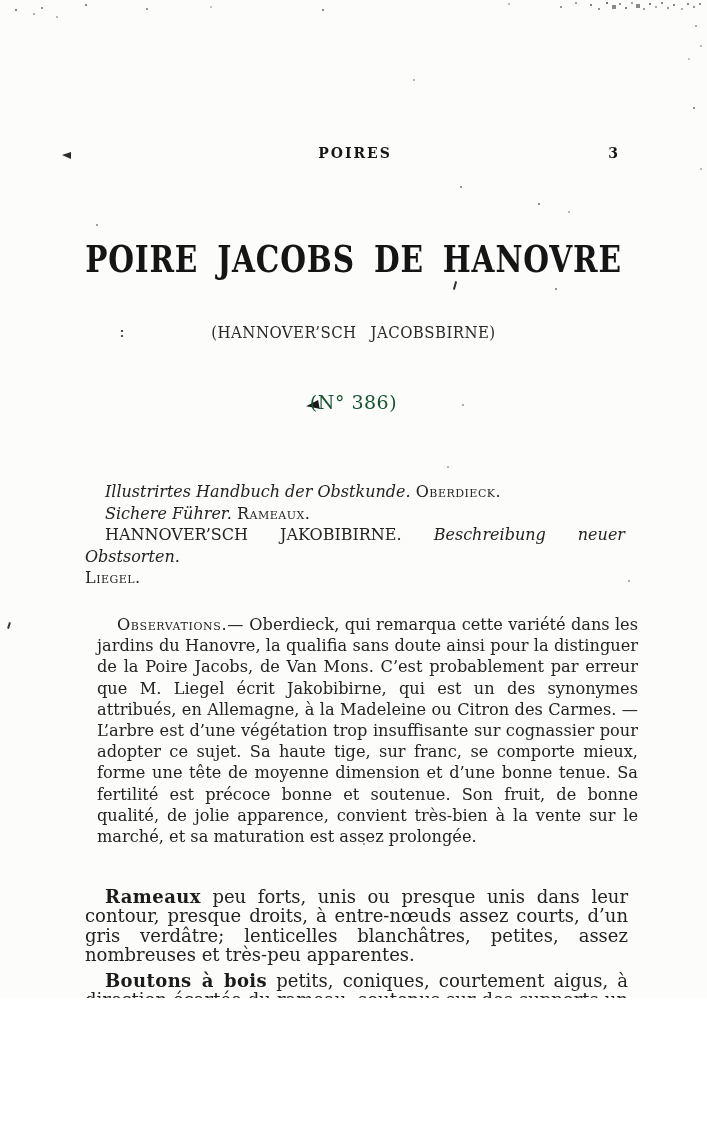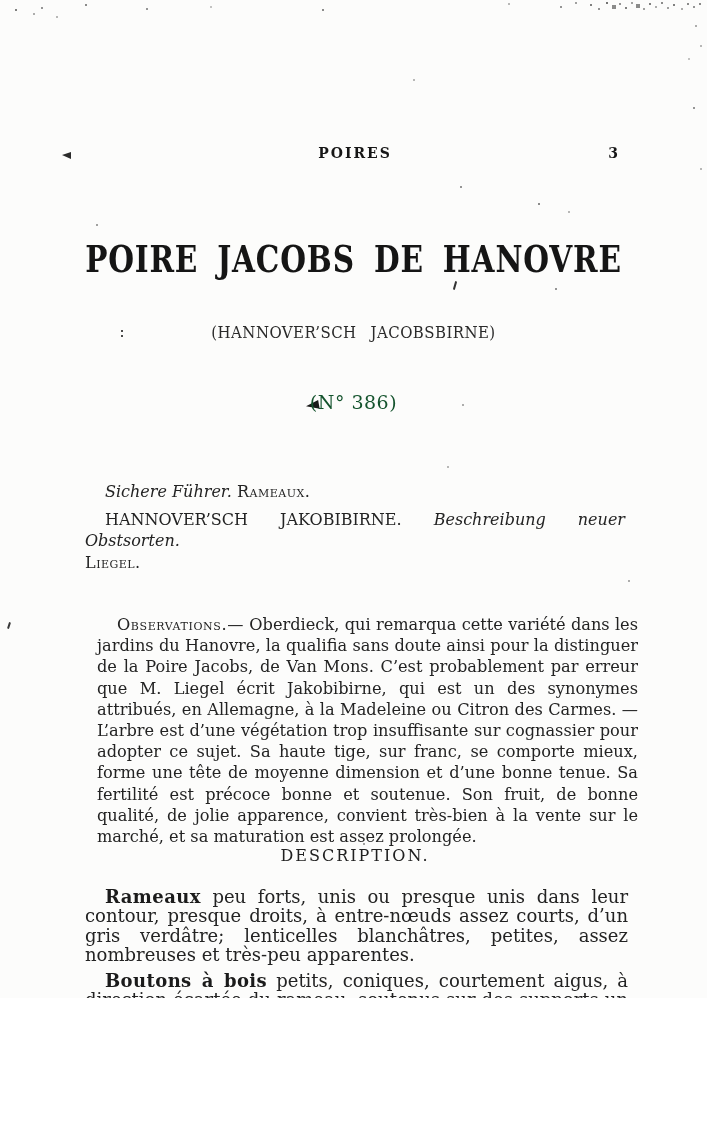--- a/index.html
+++ b/index.html
@@ -48,21 +48,21 @@
   }
   
   .bibliography{
     position:absolute;top:481px;left:85px;width:540px;
     font-size:16px;line-height:21.5px;color:var(--ink);
   }
   .bib-line{white-space:nowrap;}
   .indent{text-indent:20px;}
   .just{
     white-space:normal;
-    text-align:justify;text-align-last:justify;margin-top:6px;
+    text-align:justify;text-align-last:justify;
   }
   .it{font-style:italic;}
   .sc{font-variant:small-caps;letter-spacing:.5px;}
   
   .observations{
     position:absolute;top:614px;left:97px;width:541px;
     font-size:16.2px;line-height:21.2px;
     text-align:justify;text-indent:20px;color:var(--ink);
   }
   .observations .sc{letter-spacing:.6px;}
@@ -175,27 +175,27 @@
   <div class="mark-apostrophe"></div>
 
   <div class="running-head">POIRES</div>
   <div class="page-number">3</div>
 
   <div class="main-title">POIRE JACOBS DE HANOVRE</div>
   <div class="synonym-title">(HANNOVER’SCH JACOBSBIRNE)</div>
   <div class="number-line">(N° 386)</div>
 
   <div class="bibliography">
+    <p class="bib-line indent"><span class="it">Illustrirtes Handbuch der Obstkunde.</span> <span class="sc">Oberdieck.</span></p>
     <p class="bib-line indent"><span class="it">Sichere Führer.</span> <span class="sc">Rameaux.</span></p>
     <p class="bib-line indent just"><span>HANNOVER’SCH JAKOBIBIRNE.</span> <span class="it">Beschreibung neuer Obstsorten.</span></p>
     <p class="bib-line"><span class="sc">Liegel.</span></p>
   </div>
 
   <p class="observations"><span class="sc">Observations.—</span><span> Oberdieck, qui remarqua cette variété dans les jardins du Hanovre, la qualifia sans doute ainsi pour la distinguer de la Poire Jacobs, de Van Mons. C’est probablement par erreur que M. Liegel écrit Jakobibirne, qui est un des synonymes attribués, en Allemagne, à la Madeleine ou Citron des Carmes. — L’arbre est d’une végétation trop insuffisante sur cognassier pour adopter ce sujet. Sa haute tige, sur franc, se comporte mieux, forme une tête de moyenne dimension et d’une bonne tenue. Sa fertilité est précoce bonne et soutenue. Son fruit, de bonne qualité, de jolie apparence, convient très-bien à la vente sur le marché, et sa maturation est assez prolongée.</span></p>
 
-  <div class="description-heading">DESCRIPTION.</div>
 
   <div class="description-body">
     <p><span class="lead-bold">Rameaux</span><span> peu forts, unis ou presque unis dans leur contour, presque droits, à entre-nœuds assez courts, d’un gris verdâtre; lenticelles blanchâtres, petites, assez nombreuses et très-peu apparentes.</span></p>
     <p><span class="lead-bold">Boutons à bois</span><span> petits, coniques, courtement aigus, à direction écartée du rameau, soutenus sur des supports un peu saillants dont l’arête médiane ne se prolonge pas ou à peine distinctement ; écailles d’un marron rougeâtre clair et brillant.</span></p>
   </div>
 
 </div>
 
 </body></html>

